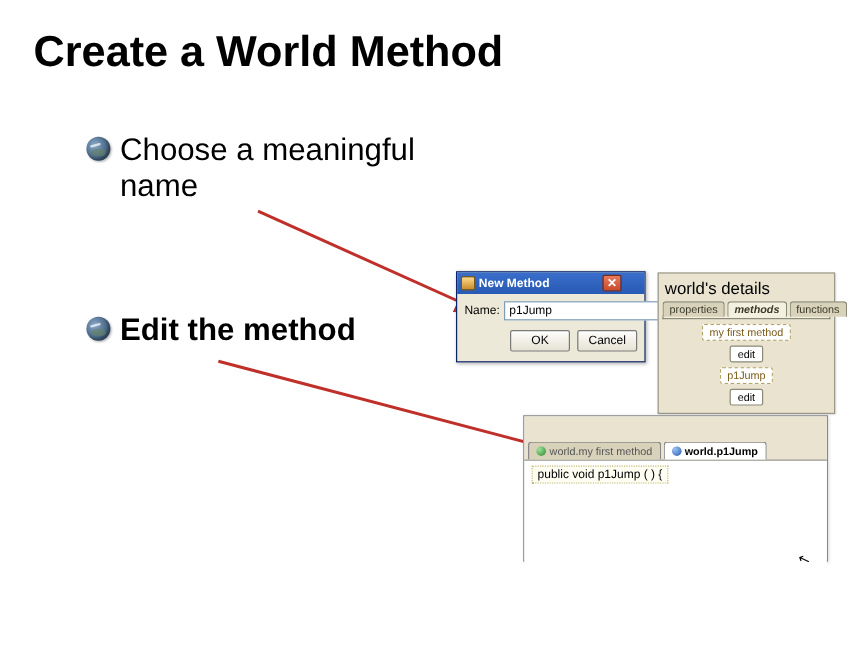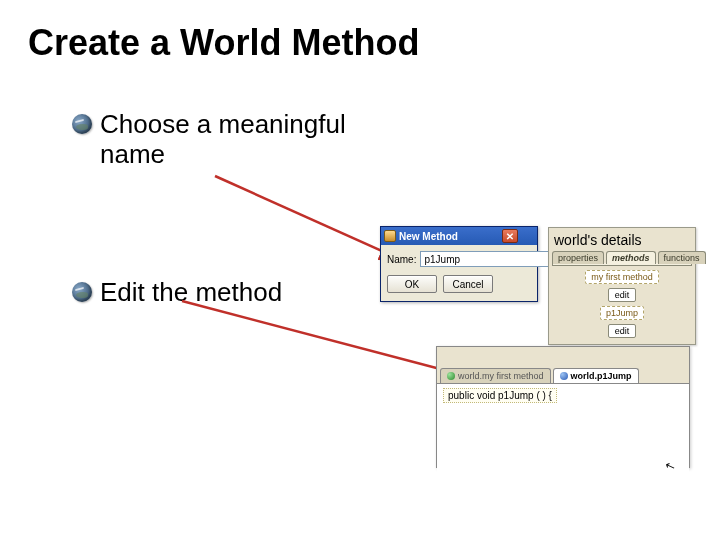--- a/index.html
+++ b/index.html
@@ -2,40 +2,40 @@
 <html><head>
 <meta charset="utf-8">
 <style>
   * { box-sizing: border-box; margin: 0; padding: 0; }
   html, body { width: 720px; height: 540px; background: #fff; font-family: Arial, Helvetica, sans-serif; position: relative; overflow: hidden; }
 
   .title { position: absolute; top: 22px; left: 0; right: 0; text-align: left; font-size: 36px; color: #000; padding-left: 28px; }
 
   .bullet-row { position: absolute; left: 72px; display: flex; align-items: flex-start; gap: 8px; }
   .bullet-row.one { top: 110px; }
-  .bullet-row.two { top: 278px; }
+  .bullet-row.two { top: 260px; font-weight: bold; }
   .bullet-icon { position: relative; width: 20px; height: 20px; border-radius: 50%; background: radial-gradient(circle at 35% 35%, #8aa9c8 0%, #5b7a99 40%, #2e4a66 100%); box-shadow: inset -2px -2px 3px rgba(20,30,40,.5), 1px 1px 2px rgba(0,0,0,.3); margin-top: 4px; flex-shrink: 0; }
   .bullet-icon::before { content:""; position:absolute; top:6px; left:3px; width:9px; height:2px; background: rgba(255,255,255,.7); border-radius:1px; transform: rotate(-15deg);}
   .bullet-icon::after { content:""; position:absolute; bottom:4px; left:4px; width:12px; height:6px; background: rgba(100,130,100,.6); border-radius: 50% 40% 40% 50%; }
   .bullet-text { font-size: 26px; line-height: 1.15; color: #000; max-width: 260px; }
 
   
   svg.arrows { position: absolute; top:0; left:0; width:720px; height:540px; pointer-events:none; }
 
   
   .dialog { position: absolute; top: 226px; left: 380px; width: 158px; border: 1px solid #0a246a; background: #ece9d8; font-size: 10px; box-shadow: 1px 1px 3px rgba(0,0,0,.3); }
   .titlebar { height: 18px; background: linear-gradient(#3a6ecb, #265ab4); display:flex; align-items:center; padding: 0 19px 0 3px; gap: 3px; color:#fff; font-weight:bold; }
   .titlebar .tb-icon { width: 12px; height: 12px; background: linear-gradient(#ffd98c,#c98e2b); border:1px solid #7a5a18; border-radius:2px; }
   .titlebar .tb-title { flex:1; font-size: 10px; }
   .titlebar .tb-close { width: 16px; height: 14px; background: linear-gradient(#e97b5d,#c84a2a); border:1px solid #7a2a12; border-radius:2px; display:flex; align-items:center; justify-content:center; color:#fff; font-size:10px; cursor: default; }
   .dialog-body { padding: 6px 6px 8px; }
   .field-row { display:flex; align-items:center; gap:4px; }
   .field-label { font-size: 10px; }
   .text-input { flex:1; height: 16px; border:1px solid #7f9db9; background:#fff; font-size:10px; padding: 0 3px; color:#000; }
-  .btn-row { display:flex; gap:6px; justify-content:flex-start; margin-top: 8px; }
+  .btn-row { display:flex; gap:6px; justify-content:flex-end; margin-top: 8px; }
   .win-btn { min-width: 50px; height: 18px; border:1px solid #7a7a7a; background: linear-gradient(#fdfdfb,#e6e2d4); font-size:10px; border-radius:2px; box-shadow: 0 1px 0 #fff inset; cursor: default; }
 
   
   .details { position: absolute; top: 227px; left: 548px; width: 148px; background: #e9e3cf; border:1px solid #9a9a8a; font-size: 10px; padding: 3px 3px 6px; box-shadow: 1px 1px 2px rgba(0,0,0,.2);}
   .details-title { font-size: 14px; padding: 1px 2px 3px; color:#000; }
   .tabs { display:flex; gap:2px; }
   .tab { padding: 1px 5px; background:#d8d2bb; border:1px solid #8a8a78; border-bottom:none; font-size:9px; color:#3a3a2a; border-radius: 3px 3px 0 0; }
   .tab.active { background:#f4f0df; font-weight:bold;font-style:italic; }
   .tab-underline { height: 3px; background:#f4f0df; border:1px solid #8a8a78; border-top:none; margin-top:-1px;}
   .method-row { display:flex; align-items:center; gap:4px; margin-top:4px;flex-direction:column; }

